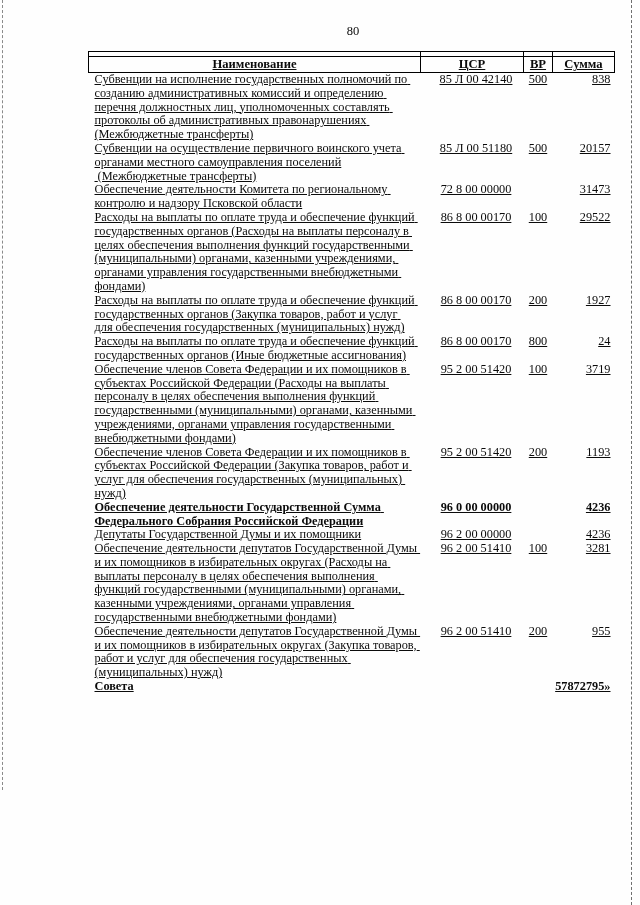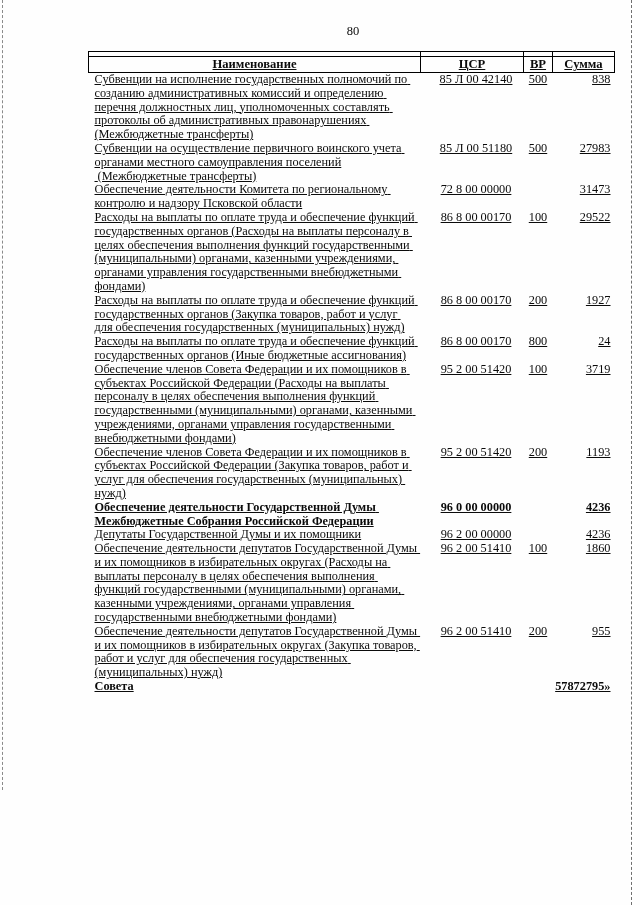--- a/index.html
+++ b/index.html
@@ -122,21 +122,21 @@
     <td class="c-csr">85 Л 00 42140</td>
     <td class="c-vr">500</td>
     <td class="c-sum">838</td>
   </tr>
 
   <tr>
     <td class="c-name">Субвенции на осуществление первичного воинского учета органами местного самоуправления поселений
  (Межбюджетные трансферты)</td>
     <td class="c-csr">85 Л 00 51180</td>
     <td class="c-vr">500</td>
-    <td class="c-sum">27983</td>
+    <td class="c-sum">20157</td>
   </tr>
 
 
   <tr>
     <td class="c-name">Обеспечение деятельности Комитета по региональному контролю и надзору Псковской области</td>
     <td class="c-csr">72 8 00 00000</td>
     <td class="c-vr"></td>
     <td class="c-sum">31473</td>
   </tr>
 
@@ -171,38 +171,38 @@
   </tr>
 
   <tr>
     <td class="c-name">Обеспечение членов Совета Федерации и их помощников в субъектах Российской Федерации (Закупка товаров, работ и услуг для обеспечения государственных (муниципальных) нужд)</td>
     <td class="c-csr">95 2 00 51420</td>
     <td class="c-vr">200</td>
     <td class="c-sum">1193</td>
   </tr>
 
   <tr class="bold">
-    <td class="c-name">Обеспечение деятельности Государственной Думы Межбюджетные Собрания Российской Федерации</td>
+    <td class="c-name">Обеспечение деятельности Государственной Сумма Федерального Собрания Российской Федерации</td>
     <td class="c-csr">96 0 00 00000</td>
     <td class="c-vr"></td>
     <td class="c-sum">4236</td>
   </tr>
 
   <tr>
     <td class="c-name">Депутаты Государственной Думы и их помощники</td>
     <td class="c-csr">96 2 00 00000</td>
     <td class="c-vr"></td>
     <td class="c-sum">4236</td>
   </tr>
 
   <tr>
     <td class="c-name">Обеспечение деятельности депутатов Государственной Думы и их помощников в избирательных округах (Расходы на выплаты персоналу в целях обеспечения выполнения функций государственными (муниципальными) органами, казенными учреждениями, органами управления государственными внебюджетными фондами)</td>
     <td class="c-csr">96 2 00 51410</td>
     <td class="c-vr">100</td>
-    <td class="c-sum">1860</td>
+    <td class="c-sum">3281</td>
   </tr>
 
   <tr>
     <td class="c-name">Обеспечение деятельности депутатов Государственной Думы и их помощников в избирательных округах (Закупка товаров, работ и услуг для обеспечения государственных (муниципальных) нужд)</td>
     <td class="c-csr">96 2 00 51410</td>
     <td class="c-vr">200</td>
     <td class="c-sum">955</td>
   </tr>
 
   <tr class="bold">

